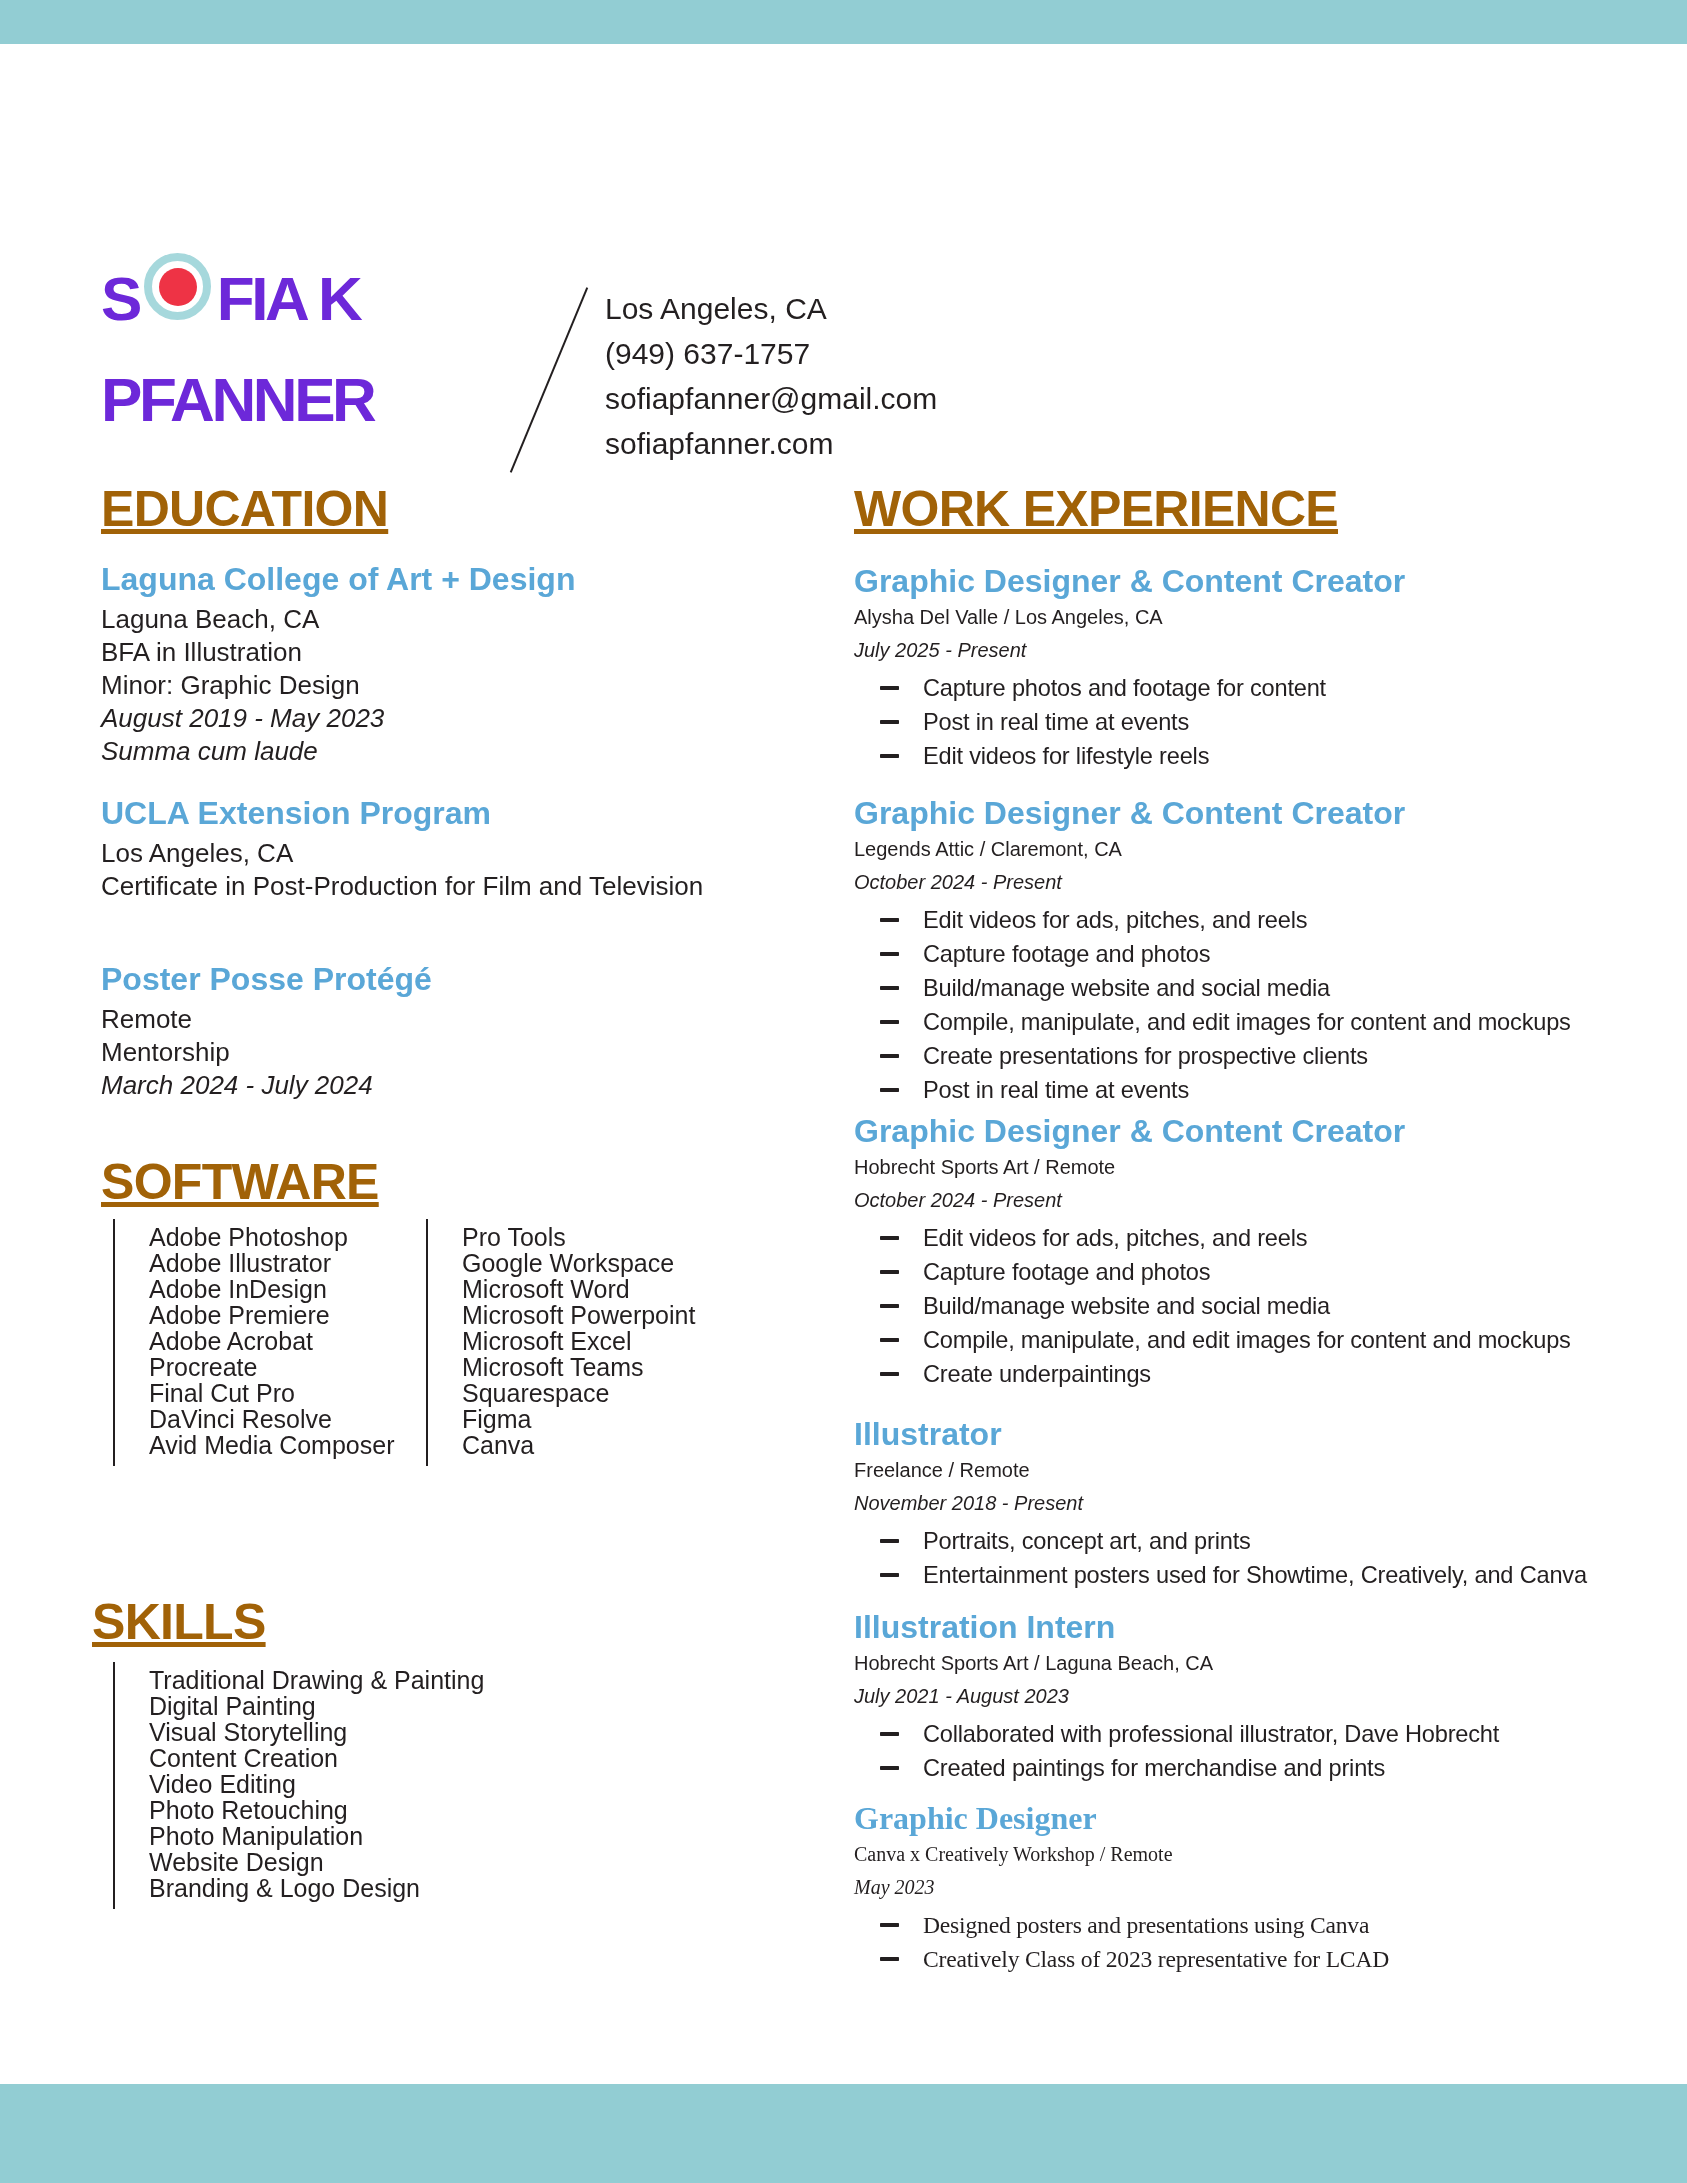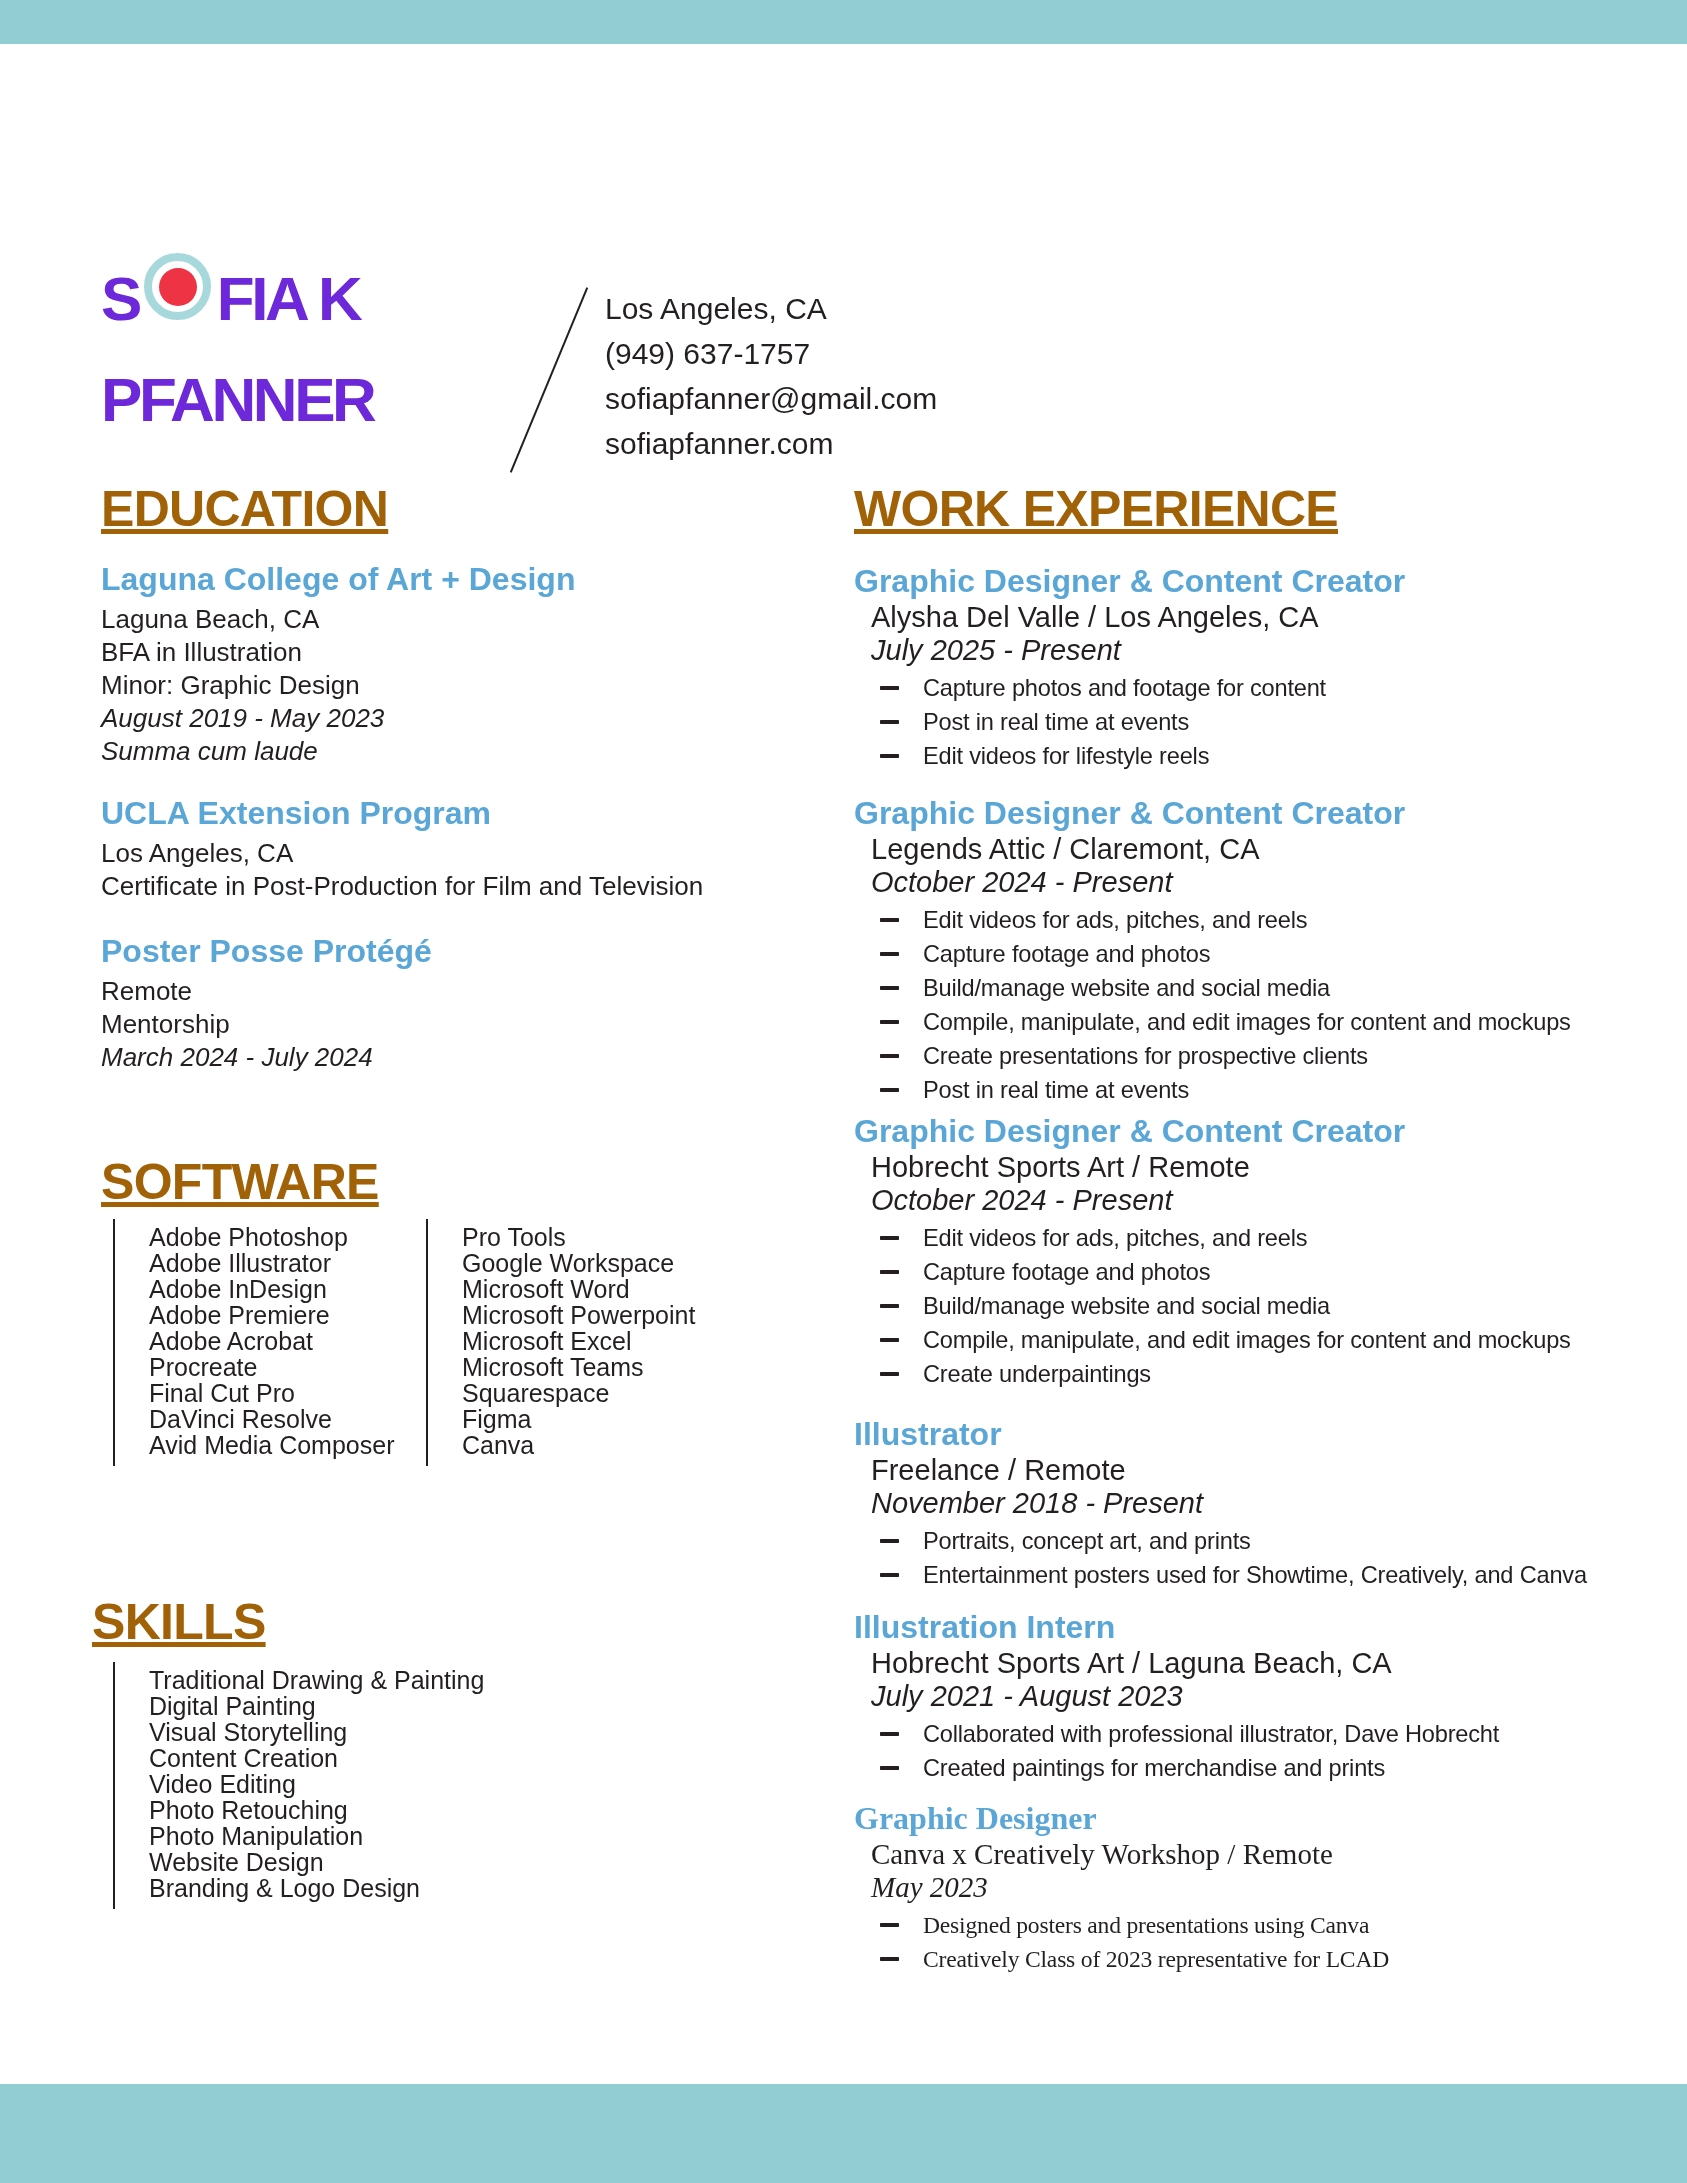--- a/index.html
+++ b/index.html
@@ -29,42 +29,42 @@
   
   .sec-h{position:absolute;margin:0;font-size:50px;line-height:50px;font-weight:bold;
     color:#a16207;letter-spacing:-0.7px;white-space:nowrap;text-decoration:underline;}
   #edu-h{left:101px;top:484px;}
   #software-h{left:101px;top:1157px;}
   #skills-h{left:92px;top:1597px;}
   #work-h{left:854px;top:484px;}
 
   
   .edu-entry{position:absolute;left:101px;width:749px;}
-  #edu-1{top:560px;} #edu-2{top:794px;} #edu-3{top:932px;}
+  #edu-1{top:560px;} #edu-2{top:794px;} #edu-3{top:960px;}
   .entry-title{font-size:32px;line-height:38px;font-weight:bold;color:#5AA7D7;
     margin:0 0 5.4px 0;white-space:nowrap;}
   .entry-line{font-size:26px;line-height:33px;white-space:nowrap;}
   .italic{font-style:italic;}
 
   
   .lists{position:absolute;left:101px;display:flex;}
   #software-lists{top:1219px;}
   #skills-list{top:1662px;}
   .list-col{border-left:2.7px solid #231F20;padding:5.4px 0 8px 34px;margin-left:12px;}
   .col-a{width:277px;}
   .col-b{margin-left:0;}
   .list-item{font-size:25px;line-height:26px;white-space:nowrap;}
 
   
   .job{position:absolute;left:854px;width:833px;}
   #job-0{top:564px;} #job-1{top:796px;} #job-2{top:1114px;}
   #job-3{top:1417px;} #job-4{top:1610px;} #job-5{top:1801px;font-family:Liberation Serif, serif;}
   .job-title{font-size:32px;line-height:34px;font-weight:bold;color:#5AA7D7;
     margin:0 0 2.7px 0;white-space:nowrap;}
-  .job-line{font-size:29px;line-height:33px;white-space:nowrap;margin-left:17px;}
+  .job-line{font-size:20px;line-height:33px;white-space:nowrap;}
   .job ul{list-style:none;margin:4px 0 0 0;padding:0;}
   .job li{display:flex;align-items:flex-start;padding-left:26px;}
   .dash{flex:0 0 19px;height:4.7px;background:#231F20;margin:15px 24px 0 0;border-radius:0.7px;}
   .bullet-text{font-size:23.6px;line-height:34px;letter-spacing:-0.2px;white-space:nowrap;}
 </style>
 </head>
 <body>
 
 <div class="band band-top"></div>
 <div class="band band-bottom"></div>

